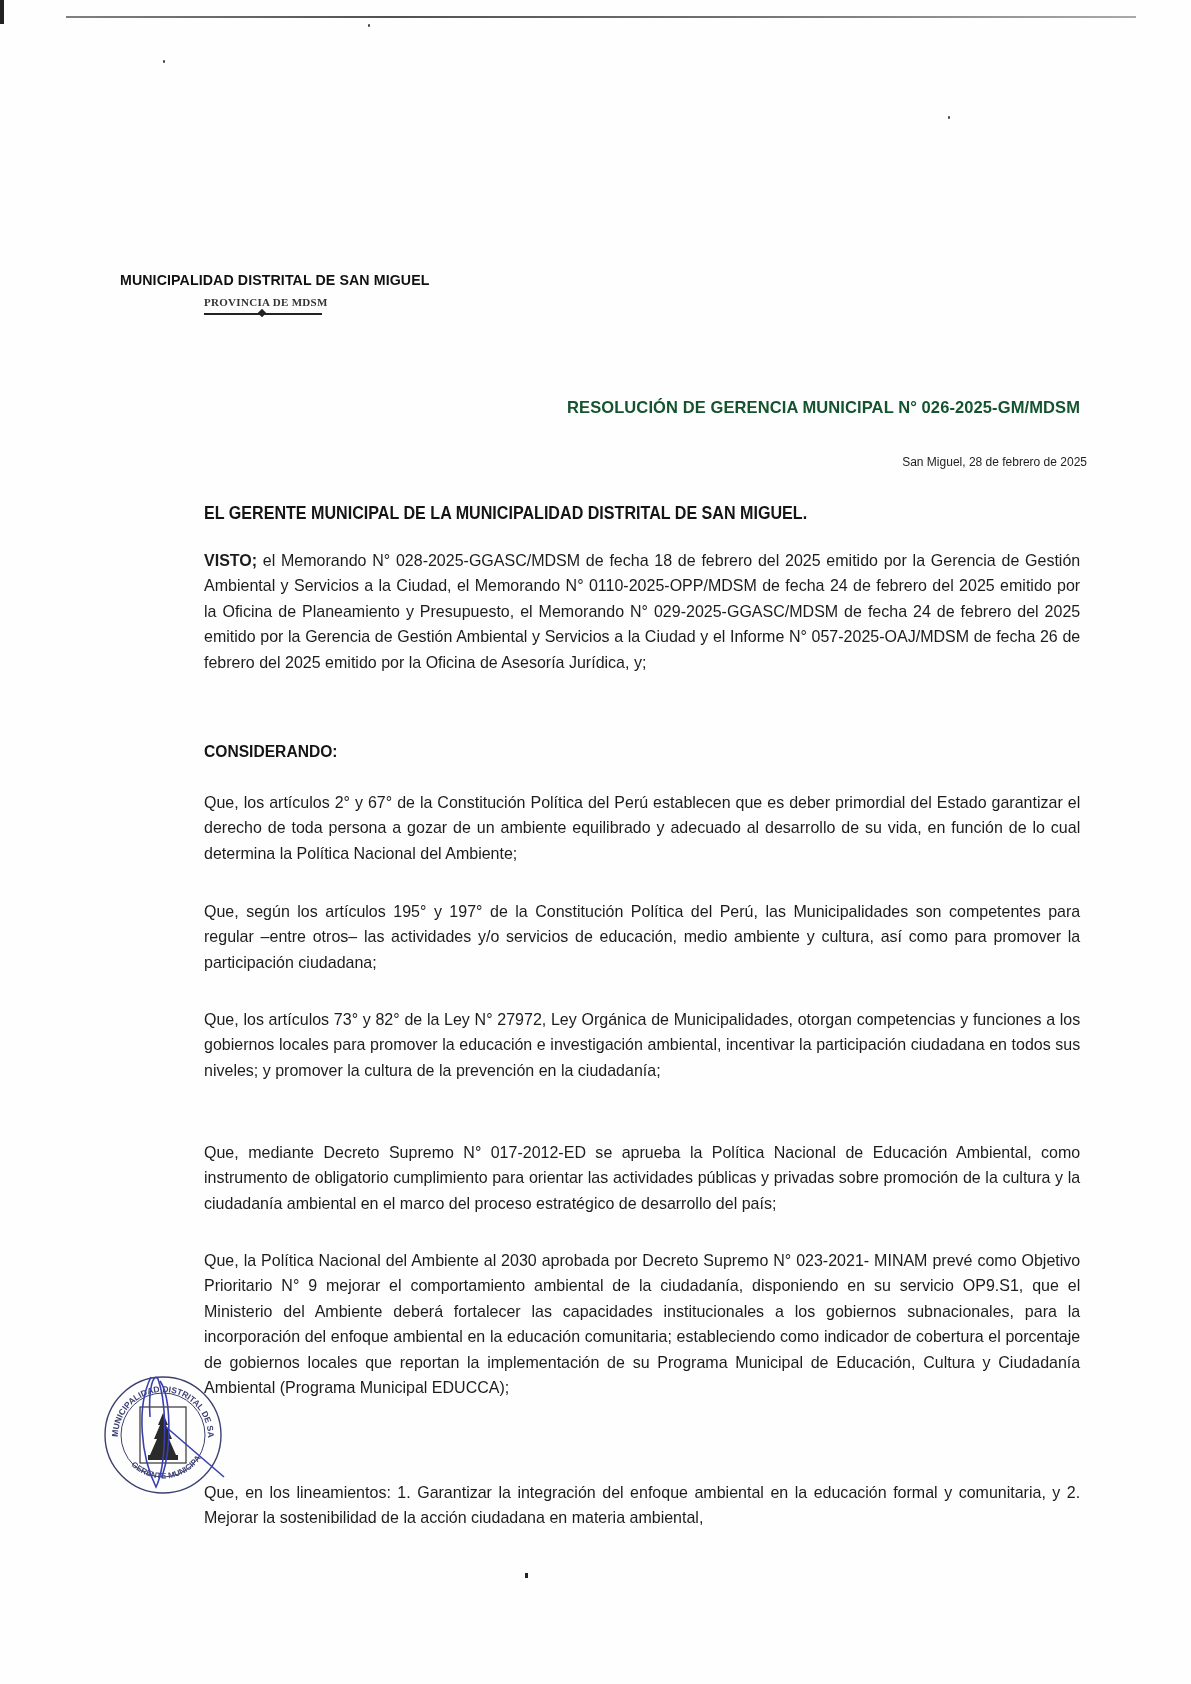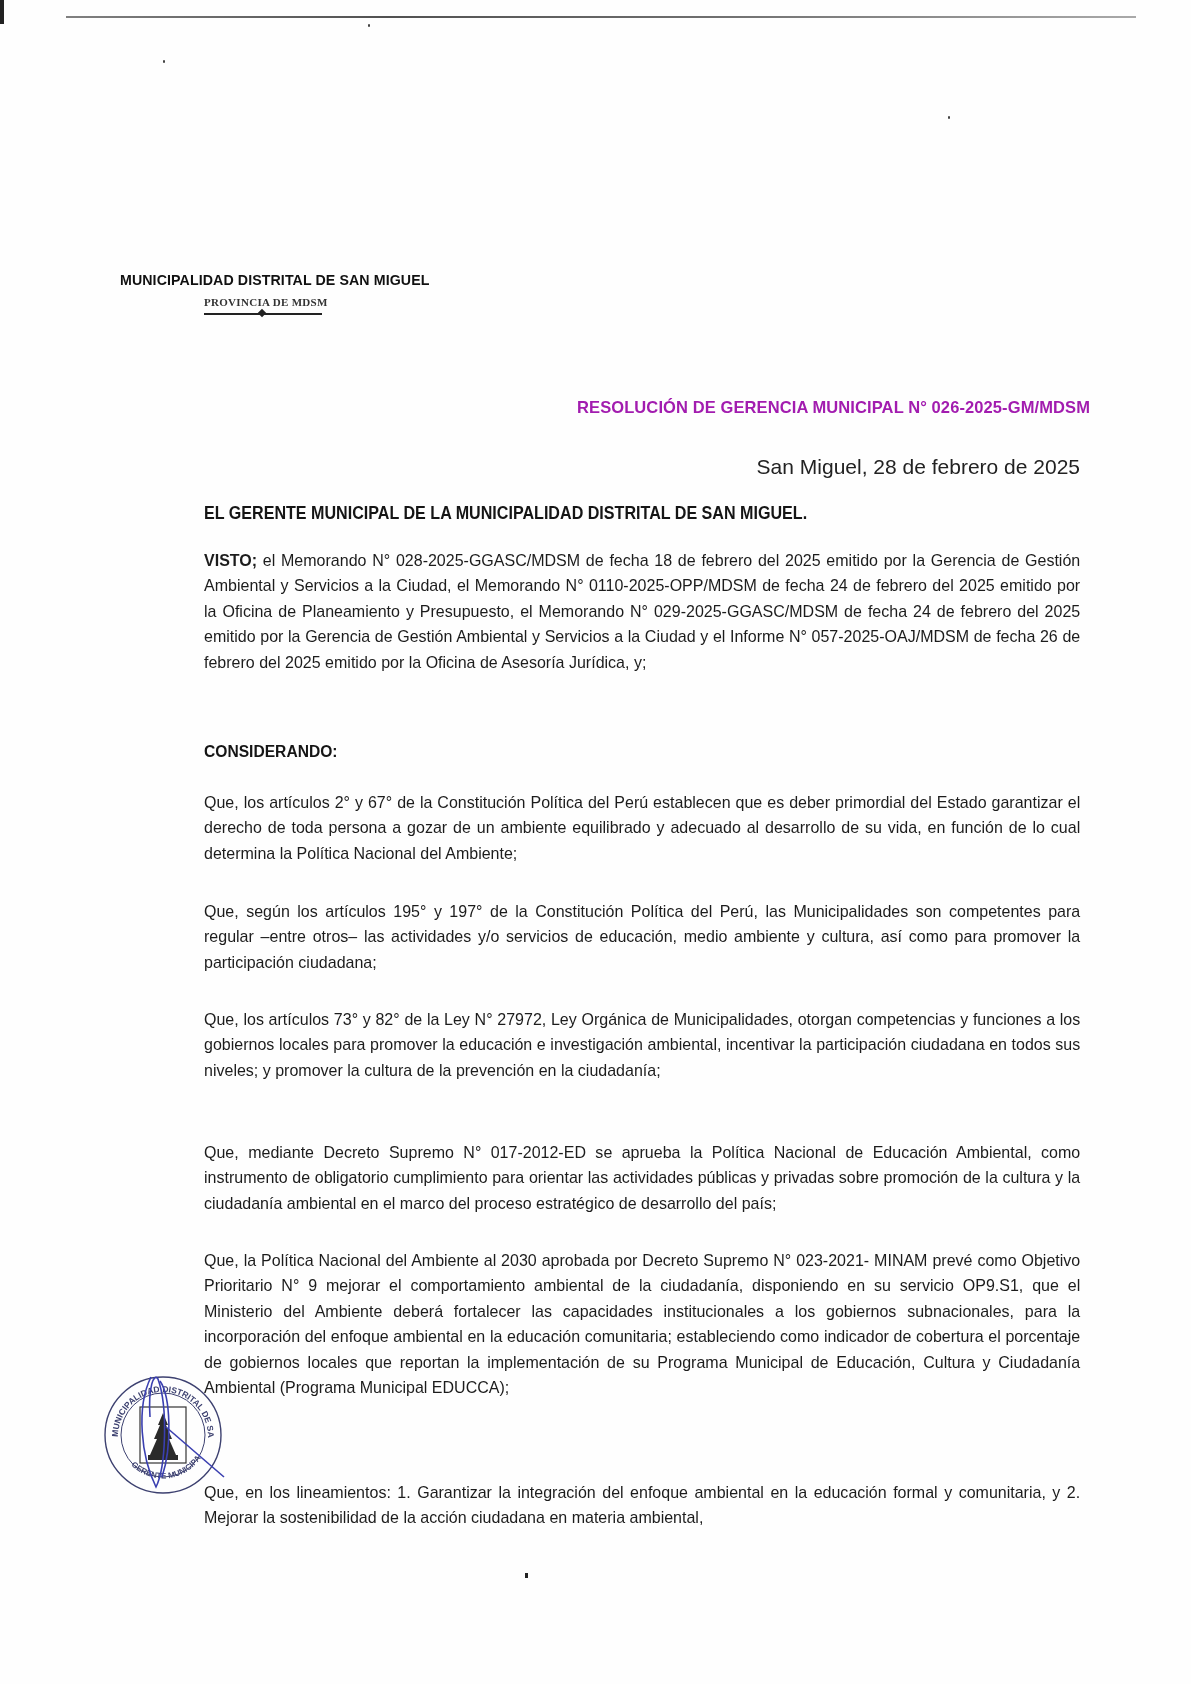--- a/index.html
+++ b/index.html
@@ -75,31 +75,31 @@
     }
     .ornament .diamond {
       position: absolute;
       left: 55px; top: -2px;
       width: 6px; height: 6px;
       background: #222;
       transform: rotate(45deg);
     }
     .resolution-title {
       position: absolute;
-      right: 101px; top: 398px;
+      right: 111px; top: 398px;
       font-weight: bold;
       font-size: 16.5px;
-      color: #a21caf;
+      color: #14532d;
       white-space: nowrap;
       letter-spacing: 0.1px;
     }
     .date-line {
       position: absolute;
-      right: 111px; top: 455px;
-      font-size: 21px;
+      right: 104px; top: 455px;
+      font-size: 12px;
       color: #222;
       white-space: nowrap;
       text-align: center;
     }
     .body-text {
       position: absolute;
       left: 204px;
       width: 876px;
       font-family: "Liberation Sans", sans-serif;
       font-size: 16.6px;

